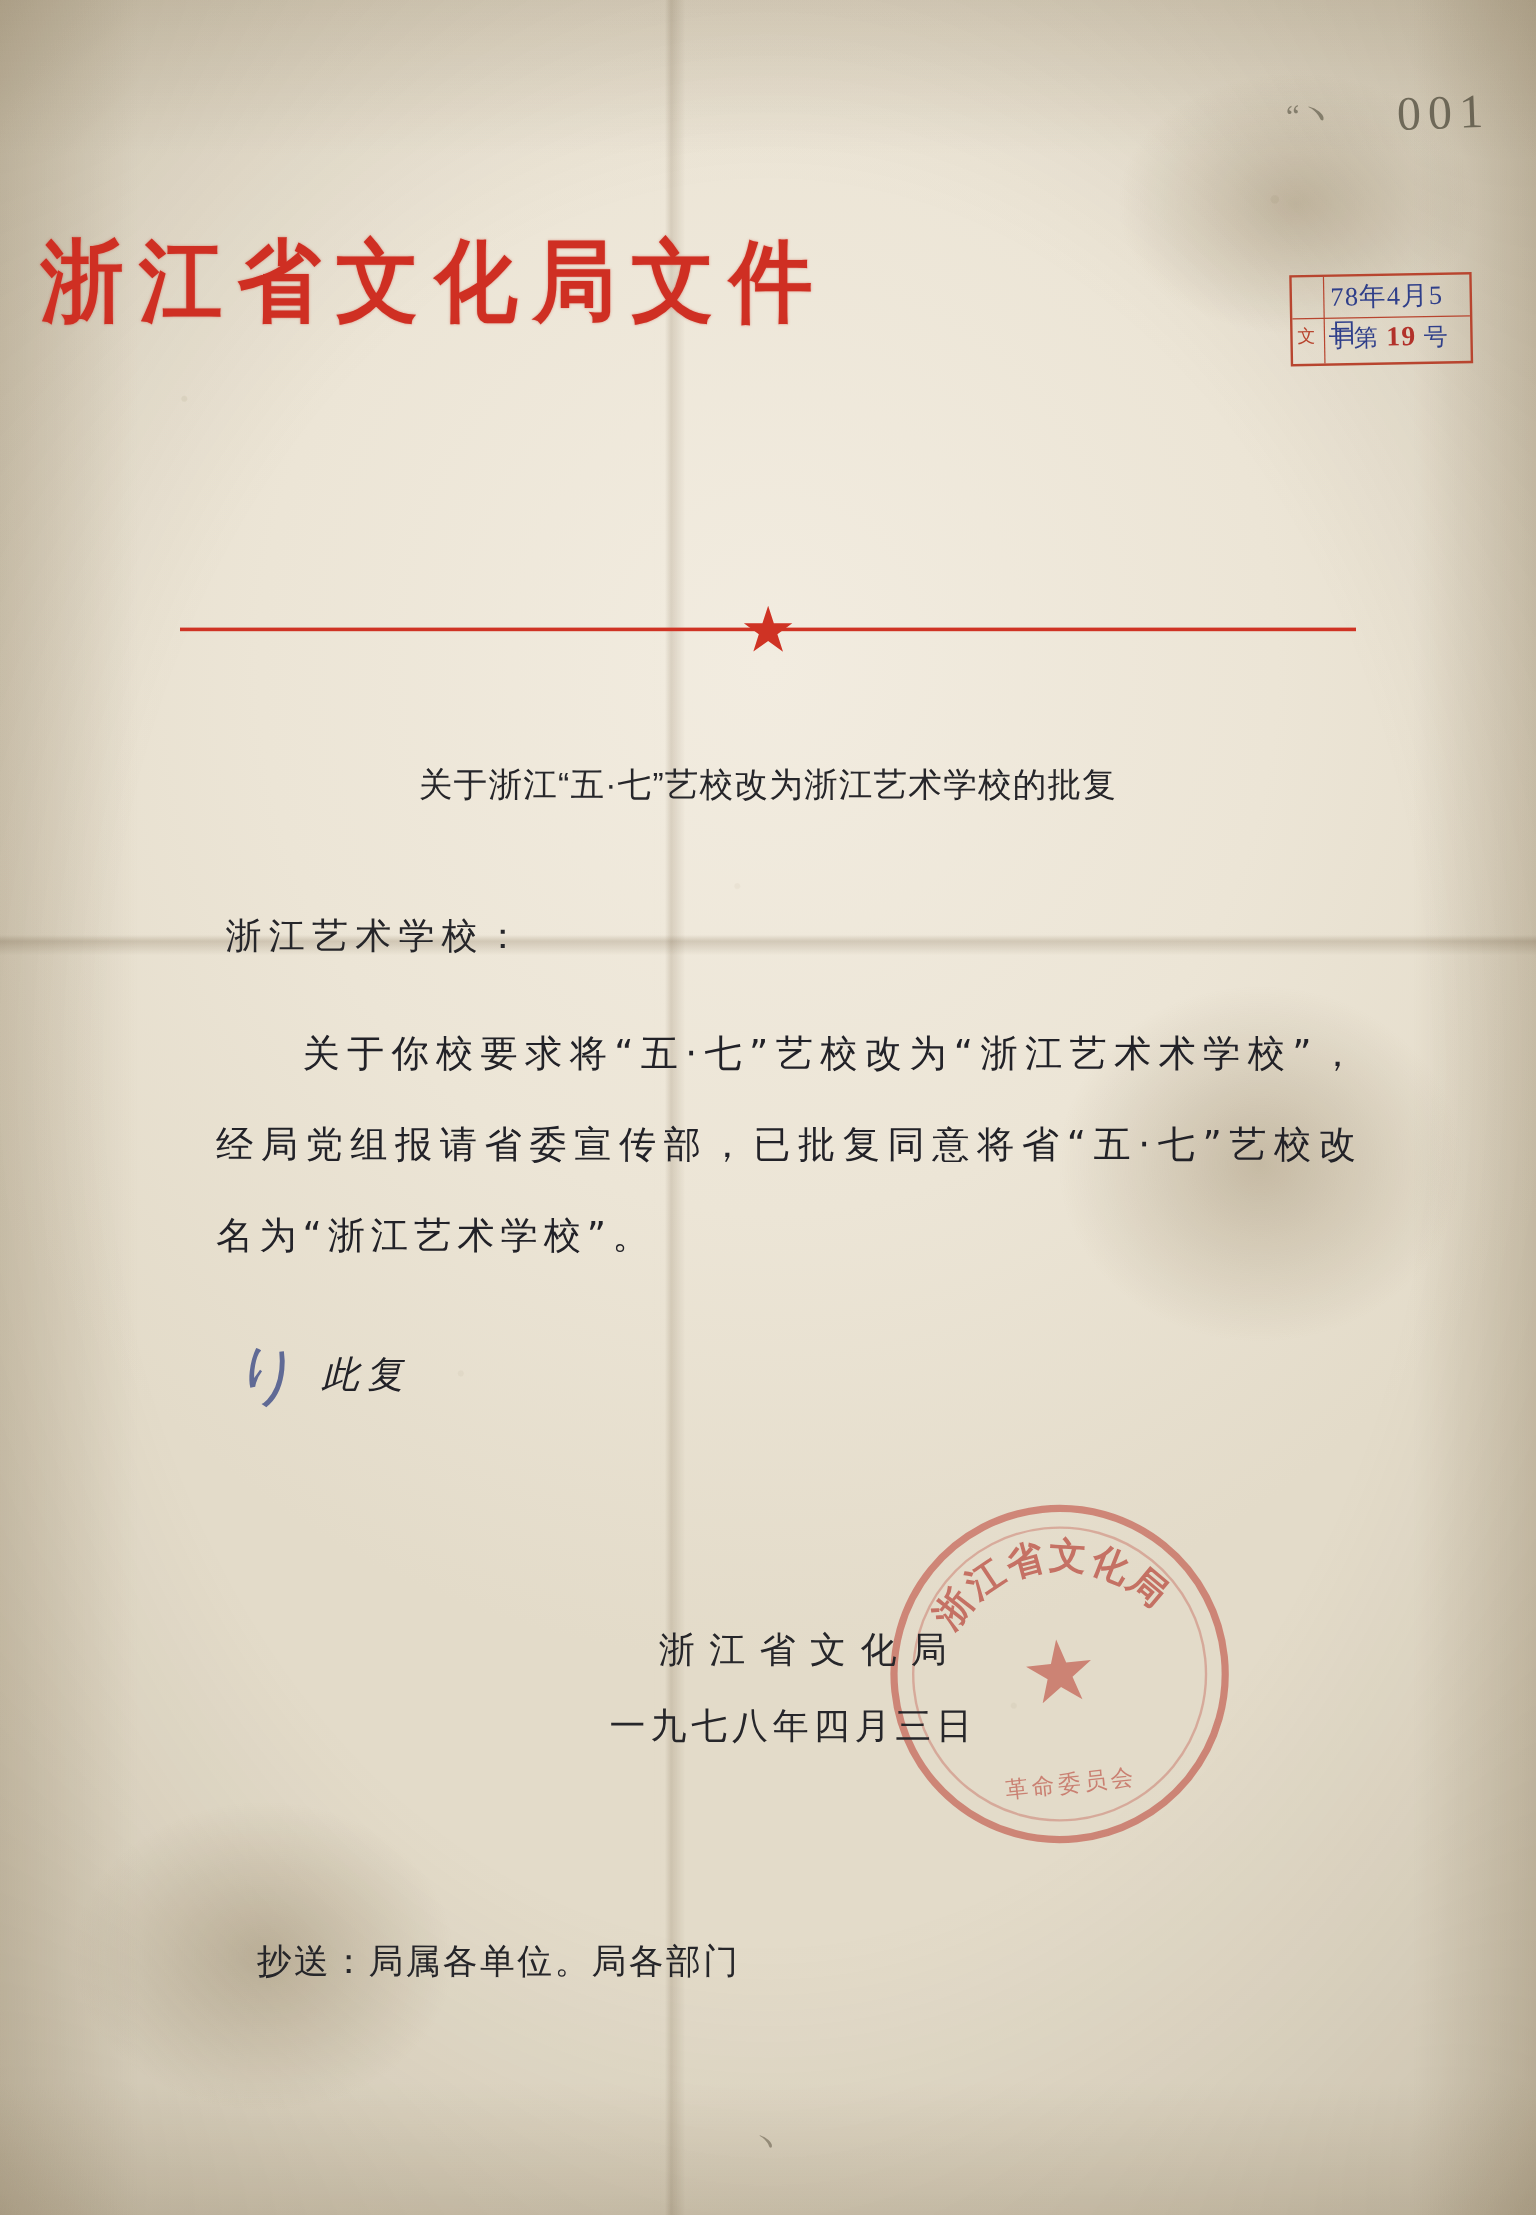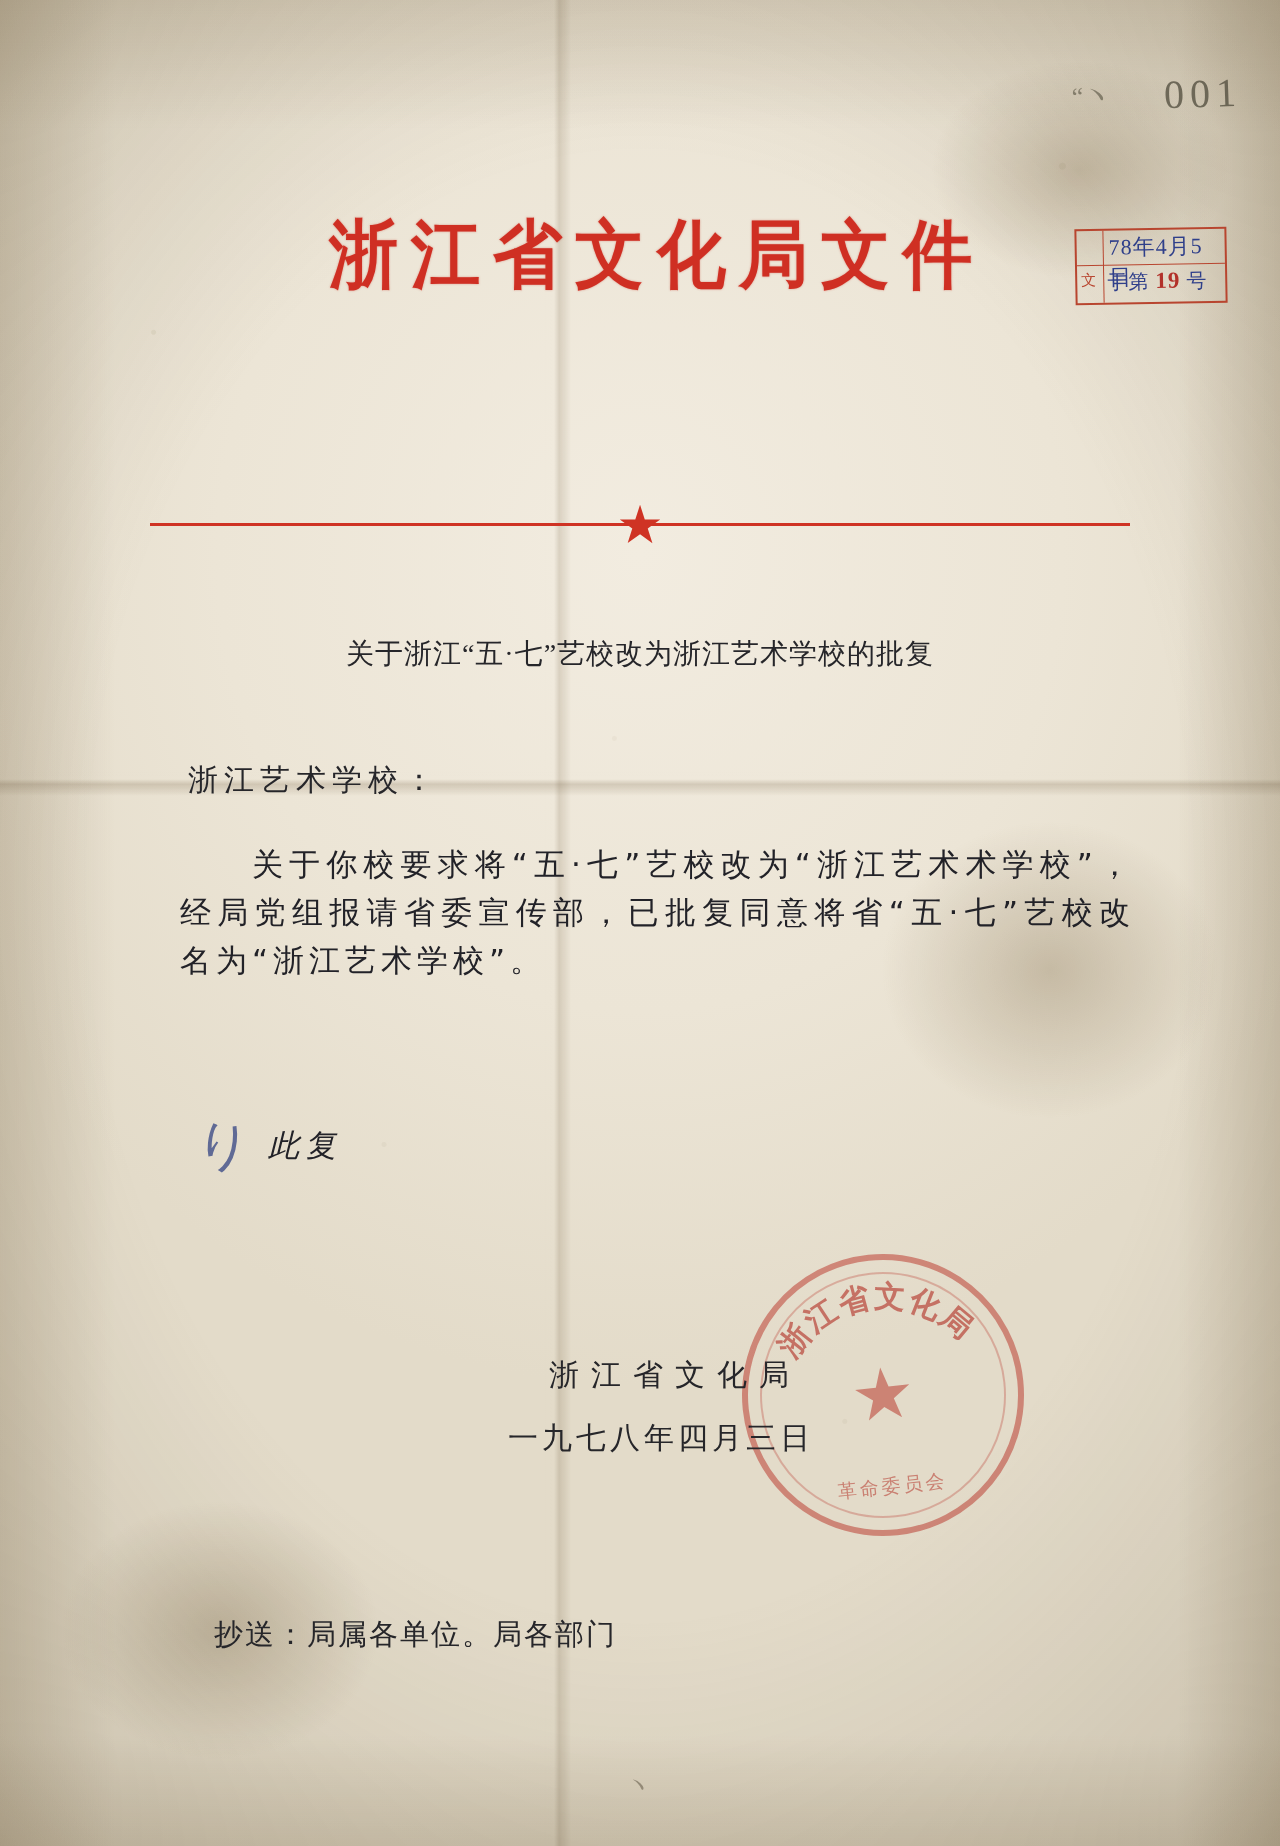--- a/index.html
+++ b/index.html
@@ -75,22 +75,21 @@
     top: 78px; right: 170px;
     font-size: 26px;
     color: #54503f;
     opacity: .6;
     transform: rotate(-6deg);
   }
 
   
   .masthead {
     position: absolute;
-    top: 209px; left: 0; right: 0;
-    text-align: center;
+    top: 189px; left: 0; right: 0;
     padding-left: 34px;
   }
   .masthead-title {
     display: inline-block;
     font-family: "DejaVu Sans", "Liberation Sans", sans-serif;
     font-weight: 700;
     font-size: 69px;
     letter-spacing: 13px;
     color: #cf2f23;
     text-shadow: 0 0 2px rgba(200,50,35,.5);
@@ -163,40 +162,40 @@
     position: absolute;
     left: 50%; top: -18px; transform: translateX(-50%);
     font-size: 46px; line-height: 46px; color: #cf3324;
   }
 
   
   .doc-title {
     position: absolute;
     top: 635px; left: 0; right: 0;
     text-align: center;
-    font-family: Liberation Serif, serif;
+    font-family: Liberation Sans, sans-serif;
     font-size: 28px;
     letter-spacing: 1px;
     color: #26262a;
   }
   .salutation {
     position: absolute;
     top: 760px; left: 188px;
     font-family: "DejaVu Sans", "Liberation Sans", sans-serif;
     font-size: 30px;
     letter-spacing: 6px;
     color: #26262a;
     text-align: center;
   }
   .para {
     position: absolute;
     left: 180px; right: 145px;
     font-family: "DejaVu Sans", "Liberation Sans", sans-serif;
     font-size: 31px;
-    line-height: 48px;
+    line-height: 76px;
     letter-spacing: 5px;
     color: #222228;
     text-align: justify;
   }
   .para.p1 { top: 840px; text-indent: 72px; }
   .closing {
     position: absolute;
     top: 1125px; left: 268px;
     font-family: "DejaVu Sans", "Liberation Sans", sans-serif;
     font-size: 31px;

